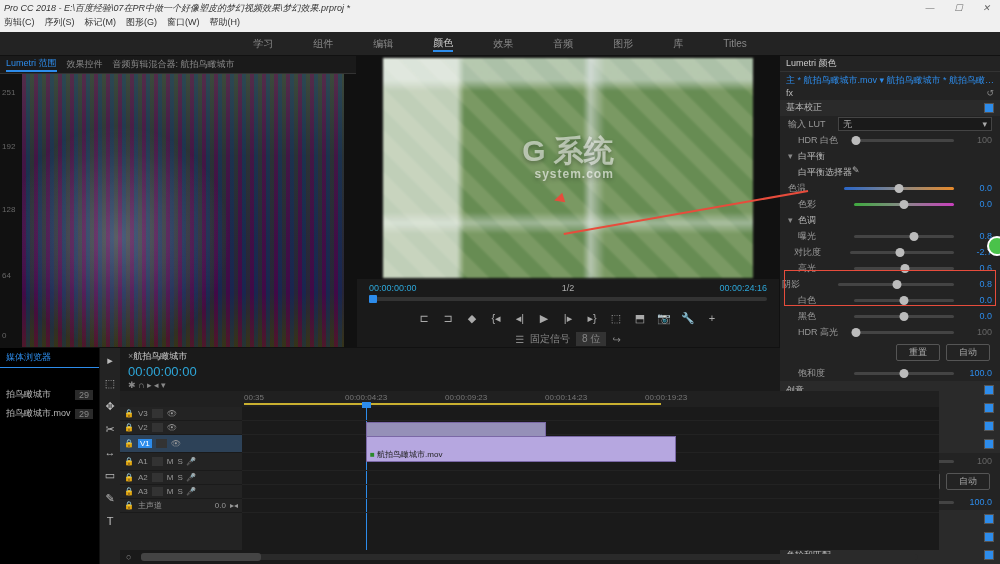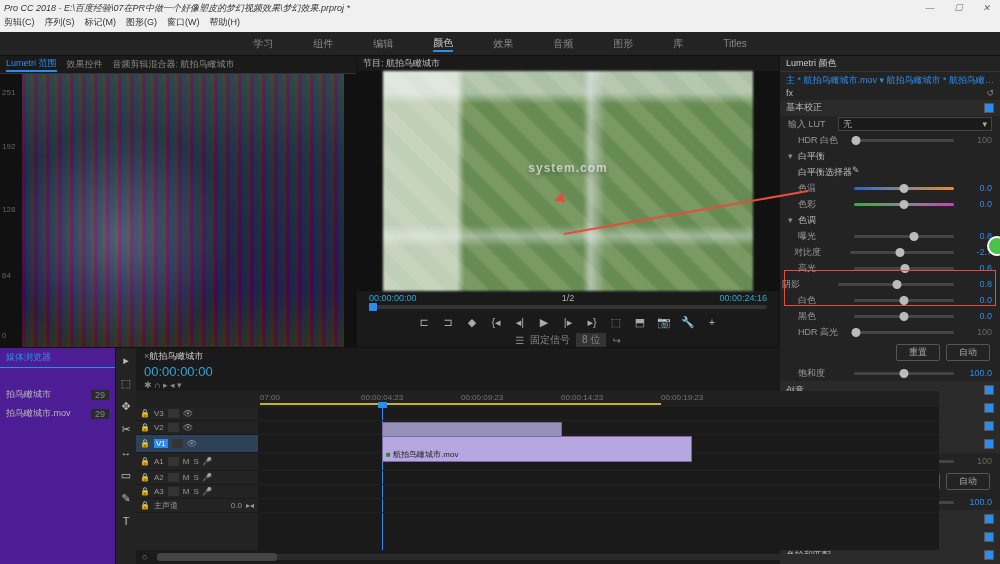--- a/index.html
+++ b/index.html
@@ -144,21 +144,21 @@
   .small-btn { border:1px solid #555; padding:1px 12px; font-size:9px; color:#aaa; cursor:pointer; border-radius:2px; }
 
   .temperature-track { background: linear-gradient(90deg,#2a66c8,#888,#e88a2a) !important; }
   .tint-track { background: linear-gradient(90deg,#3faa3f,#888,#c93fbd) !important; }
 
   
   .green-ball { position:absolute; right:-7px; top:236px; width:20px; height:20px; background:#4ac24a; border-radius:50%; border:2px solid #fff; z-index:60; }
 
   
   .lower-row { height: 216px; display: flex; }
-  .left-col { width: 116px; background:#4c1d95; border-right:1px solid #111; display:flex; flex-direction:column; }
+  .left-col { width: 100px; background:#000000; border-right:1px solid #111; display:flex; flex-direction:column; }
   .left-col .tab { font-size:9px; padding:3px 6px; color:#888; }
   .left-col .tab.active { color:#2d8ceb; border-bottom:1px solid #2d8ceb; }
   .left-col .item { display:flex; align-items:center; justify-content:space-between; padding:3px 6px; font-size:9px; }
   .left-col .item .cnt { color:#888; background:#2a2a2a; padding:0 4px; }
 
   .tool-col { width: 20px; background:#232323; display:flex; flex-direction:column; align-items:center; gap:9px; padding-top:6px; }
   .tool-col .tool { width:14px; height:14px; color:#bbb; font-size:11px; text-align:center; cursor:pointer; }
 
   .timeline-panel { flex:1; background:#1a1a1a; display:flex; flex-direction:column; border-right:1px solid #111; }
   .tl-header { height:16px; display:flex; align-items:center; padding:0 8px; font-size:9px; color:#ccc; }
@@ -241,26 +241,24 @@
           <span style="top: 25%;">192</span>
           <span style="top: 48%;">128</span>
           <span style="top: 72%;">64</span>
           <span style="top: 94%;">0</span>
         </div>
       <div class="gradient"></div>
     </div>
   </div>
 
   <div class="program-panel">
-    <div class="program-header">
-      <span>节目: 航拍鸟瞰城市</span>
-    </div>
     <div class="program-body">
       <div class="video-img"></div>
       <div class="watermark">
+        <span>G 系统</span>
         <span class="sub">system.com</span>
       </div>
     </div>
     <div class="program-bar">
       <span>00:00:00:00</span>
       <span style="color:#aaa">1/2</span>
       <span>00:00:24:16</span>
     </div>
     <div class="program-slider">
         <div class="track"></div>
@@ -316,21 +314,21 @@
     </div>
 
     <div class="ctrl-row">
       <span class="chevron">▾</span>
         <span>白平衡</span>
     </div>
     <div class="ctrl-row" style="padding-left:18px">
       <span>白平衡选择器</span>
       <span class="eyedrop">✎</span>
     </div>
-    <div class="ctrl-row" style="padding-left:18px">
+    <div class="ctrl-row" style="padding-left:8px">
       <span class="lbl">色温</span>
       <span class="slider temperature-track">
           <span class="knob" style="left:50%"></span>
         </span>
       <span class="val">0.0</span>
     </div>
     <div class="ctrl-row" style="padding-left:18px">
       <span class="lbl">色彩</span>
       <span class="slider tint-track">
           <span class="knob" style="left:50%"></span>
@@ -487,21 +485,21 @@
 
   <div class="timeline-panel">
     <div class="tl-header">
       <span style="color:#888">× </span>
       <span>航拍鸟瞰城市</span>
     </div>
     <div class="tl-time">00:00:00:00</div>
     <div class="tl-option">✱ ∩ ▸ ◂ ▾</div>
     <div class="tl-ruler" id="tl-ruler">
       <div class="yellow"></div>
-    <span class="tick" style="left: 124px;">07:00</span>
+    <span class="tick" style="left: 124px;">00:35</span>
         <span class="tick" style="left: 225px;">00:00:04:23</span>
         <span class="tick" style="left: 325px;">00:00:09:23</span>
         <span class="tick" style="left: 425px;">00:00:14:23</span>
         <span class="tick" style="left: 525px;">00:00:19:23</span>
       </div>
     <div class="tl-body">
       <div class="tl-tracks-head">
         <div class="tl-track-h">
             <span class="lock">🔒</span>
             <span>V3</span>

